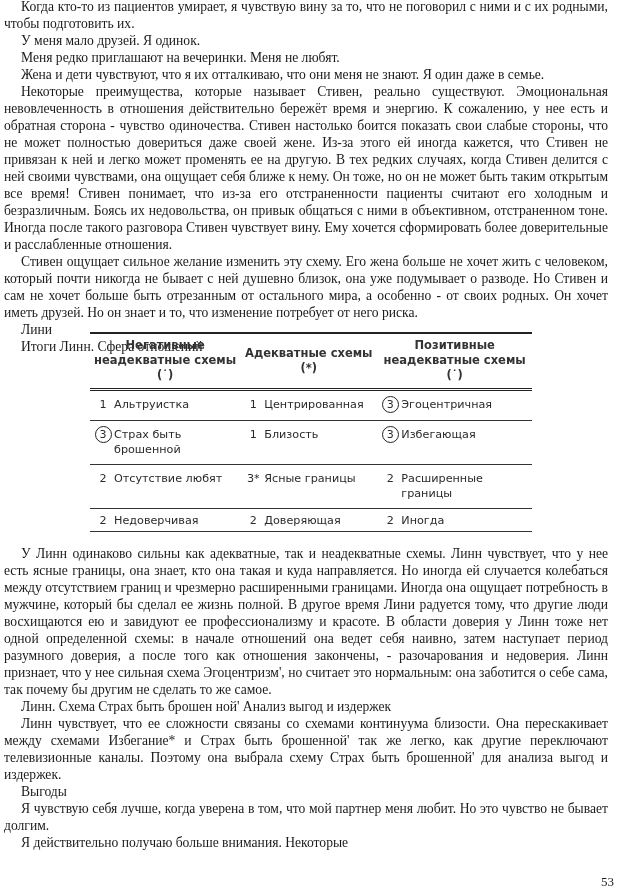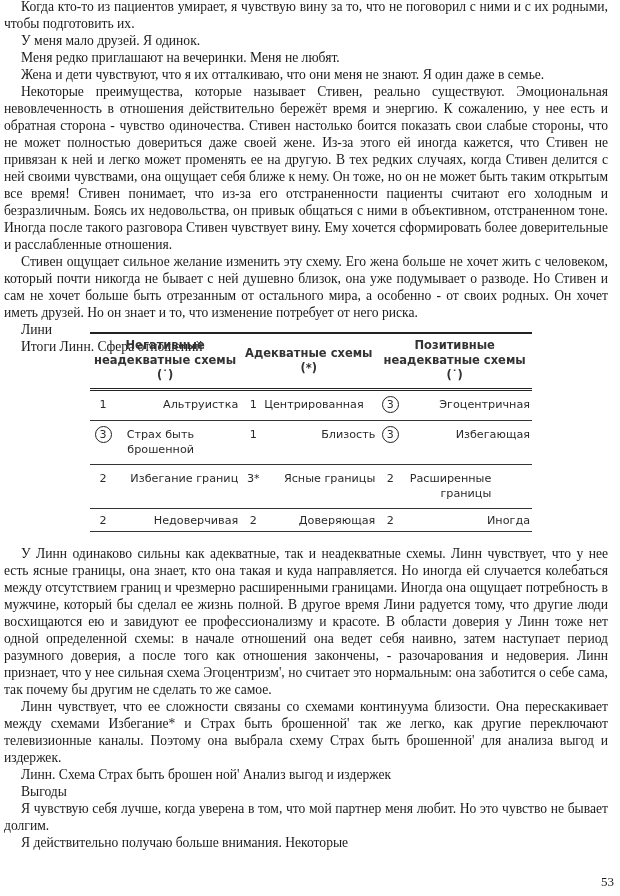--- a/index.html
+++ b/index.html
@@ -36,21 +36,21 @@
   tr.last td { padding-top: 4px; padding-bottom: 3px; }
   .cell { display: flex; align-items: flex-start; }
   .num {
     display: inline-block; width: 22px; flex: 0 0 22px; text-align: center;
   }
   .num.circ span {
     display: inline-block; width: 15px; height: 15px; border: 1.3px solid #222;
     border-radius: 50%; line-height: 15px; text-align: center; font-size: 11px;
     margin-top: -1px;
   }
-  .lbl { flex: 1; text-align: right; }
+  .lbl { flex: 1; }
   .blk2 { position: absolute; left: 0; top: 545px; width: 612px; }
   .pagenum {
     position: absolute; right: 6px; top: 874px; font-size: 13px;
     font-family: "Liberation Serif", serif;
   }
 </style>
 </head>
 <body>
 
 <div class="page">
@@ -113,21 +113,21 @@
               <div class="cell">
                 <span class="num circ"><span>3</span></span>
                 <span class="lbl">Избегающая</span>
               </div>
             </td>
         </tr>
         <tr>
           <td>
               <div class="cell">
                 <span class="num">2</span>
-                <span class="lbl">Избегание границ</span>
+                <span class="lbl">Отсутствие любят</span>
               </div>
             </td>
           <td>
               <div class="cell">
                 <span class="num">3*</span>
                 <span class="lbl">Ясные границы</span>
               </div>
             </td>
           <td>
               <div class="cell">
@@ -155,21 +155,21 @@
                 <span class="lbl">Иногда</span>
               </div>
             </td>
         </tr>
       </tbody>
     </table>
   </div>
 
   <div class="blk2">
     <p class="p ind">У Линн одинаково сильны как адекватные, так и неадекватные схемы. Линн чувствует, что у нее есть ясные границы, она знает, кто она такая и куда направляется. Но иногда ей случается колебаться между отсутствием границ и чрезмерно расширенными границами. Иногда она ощущает потребность в мужчине, который бы сделал ее жизнь полной. В другое время Лини радуется тому, что другие люди восхищаются ею и завидуют ее профессионализму и красоте. В области доверия у Линн тоже нет одной определенной схемы: в начале отношений она ведет себя наивно, затем наступает период разумного доверия, а после того как отношения закончены, - разочарования и недоверия. Линн признает, что у нее сильная схема Эгоцентризм', но считает это нормальным: она заботится о себе сама, так почему бы другим не сделать то же самое.</p>
+    <p class="p ind">Линн. Схема Страх быть брошен ной' Анализ выгод и издержек</p>
     <p class="p ind">Линн чувствует, что ее сложности связаны со схемами континуума близости. Она перескакивает между схемами Избегание* и Страх быть брошенной' так же легко, как другие переключают телевизионные каналы. Поэтому она выбрала схему Страх быть брошенной' для анализа выгод и издержек.</p>
-    <p class="p ind">Линн. Схема Страх быть брошен ной' Анализ выгод и издержек</p>
     <p class="p ind">Выгоды</p>
     <p class="p ind">Я чувствую себя лучше, когда уверена в том, что мой партнер меня любит. Но это чувство не бывает долгим.</p>
     <p class="p ind">Я действительно получаю больше внимания. Некоторые</p>
   </div>
 
   <div class="pagenum">53</div>
 </div>
 
 </body></html>

